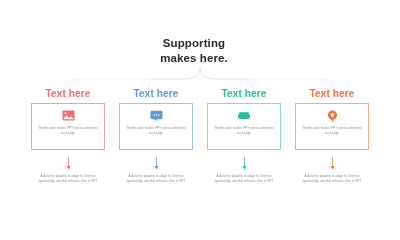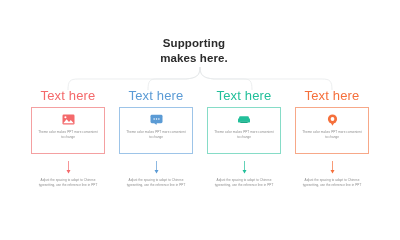--- a/index.html
+++ b/index.html
@@ -42,22 +42,22 @@
     display:flex;
     justify-content:space-between;
   }
   .col{
     width:76px;
     display:flex;
     flex-direction:column;
     align-items:center;
   }
   .col-head{
-    font-size:13px;
-    font-weight:normal;
+    font-size:10px;
+    font-weight:bold;
     letter-spacing:.15px;
     margin-bottom:4px;
     white-space:nowrap;
   }
   .card{
     width:74px;
     height:47px;
     box-sizing:border-box;
     border:0.8px solid #ddd;
     background:#fff;

